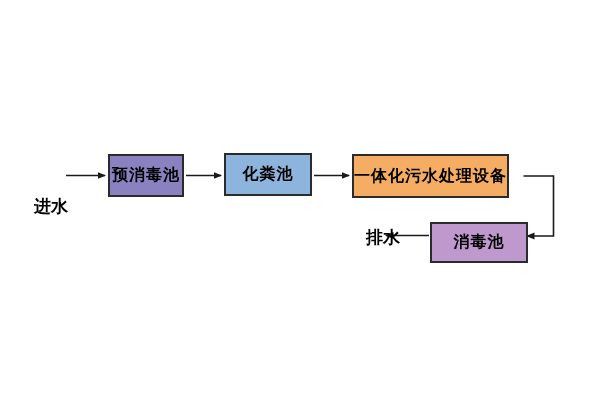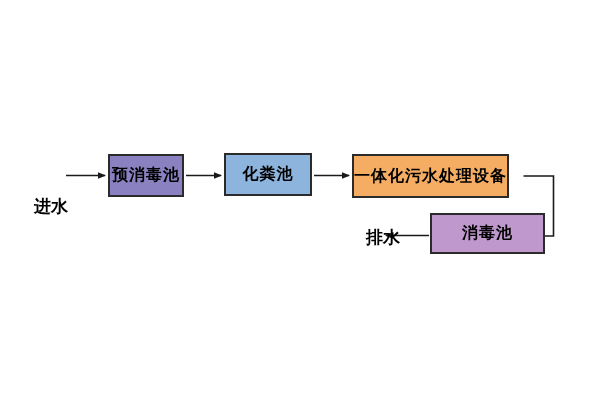--- a/index.html
+++ b/index.html
@@ -26,21 +26,21 @@
     justify-content: center;
     font-weight: bold;
     font-size: 16px;
     color: #000000;
     letter-spacing: 1px;
     white-space: nowrap;
   }
   .node-pre   { left: 108px; top: 154px; width: 76px;  height: 43px; }
   .node-septic{ left: 224px; top: 153px; width: 88px;  height: 43px; }
   .node-int   { left: 352px; top: 154px; width: 157px; height: 44px; }
-  .node-dis   { left: 430px; top: 213px; width: 115px;  height: 41px; }
+  .node-dis   { left: 430px; top: 222px; width: 98px;  height: 41px; }
   .end-label {
     position: absolute;
     font-weight: bold;
     font-size: 17px;
     color: #000000;
     white-space: nowrap;
   }
   .label-inlet  { left: 34px;  top: 165px; margin-top: 30px; }
   .label-outlet { left: 346px; top: 226px; margin-left: 20px; }
   .flow-line { fill: none; stroke: #1a1a1a; stroke-width: 1.6; }

